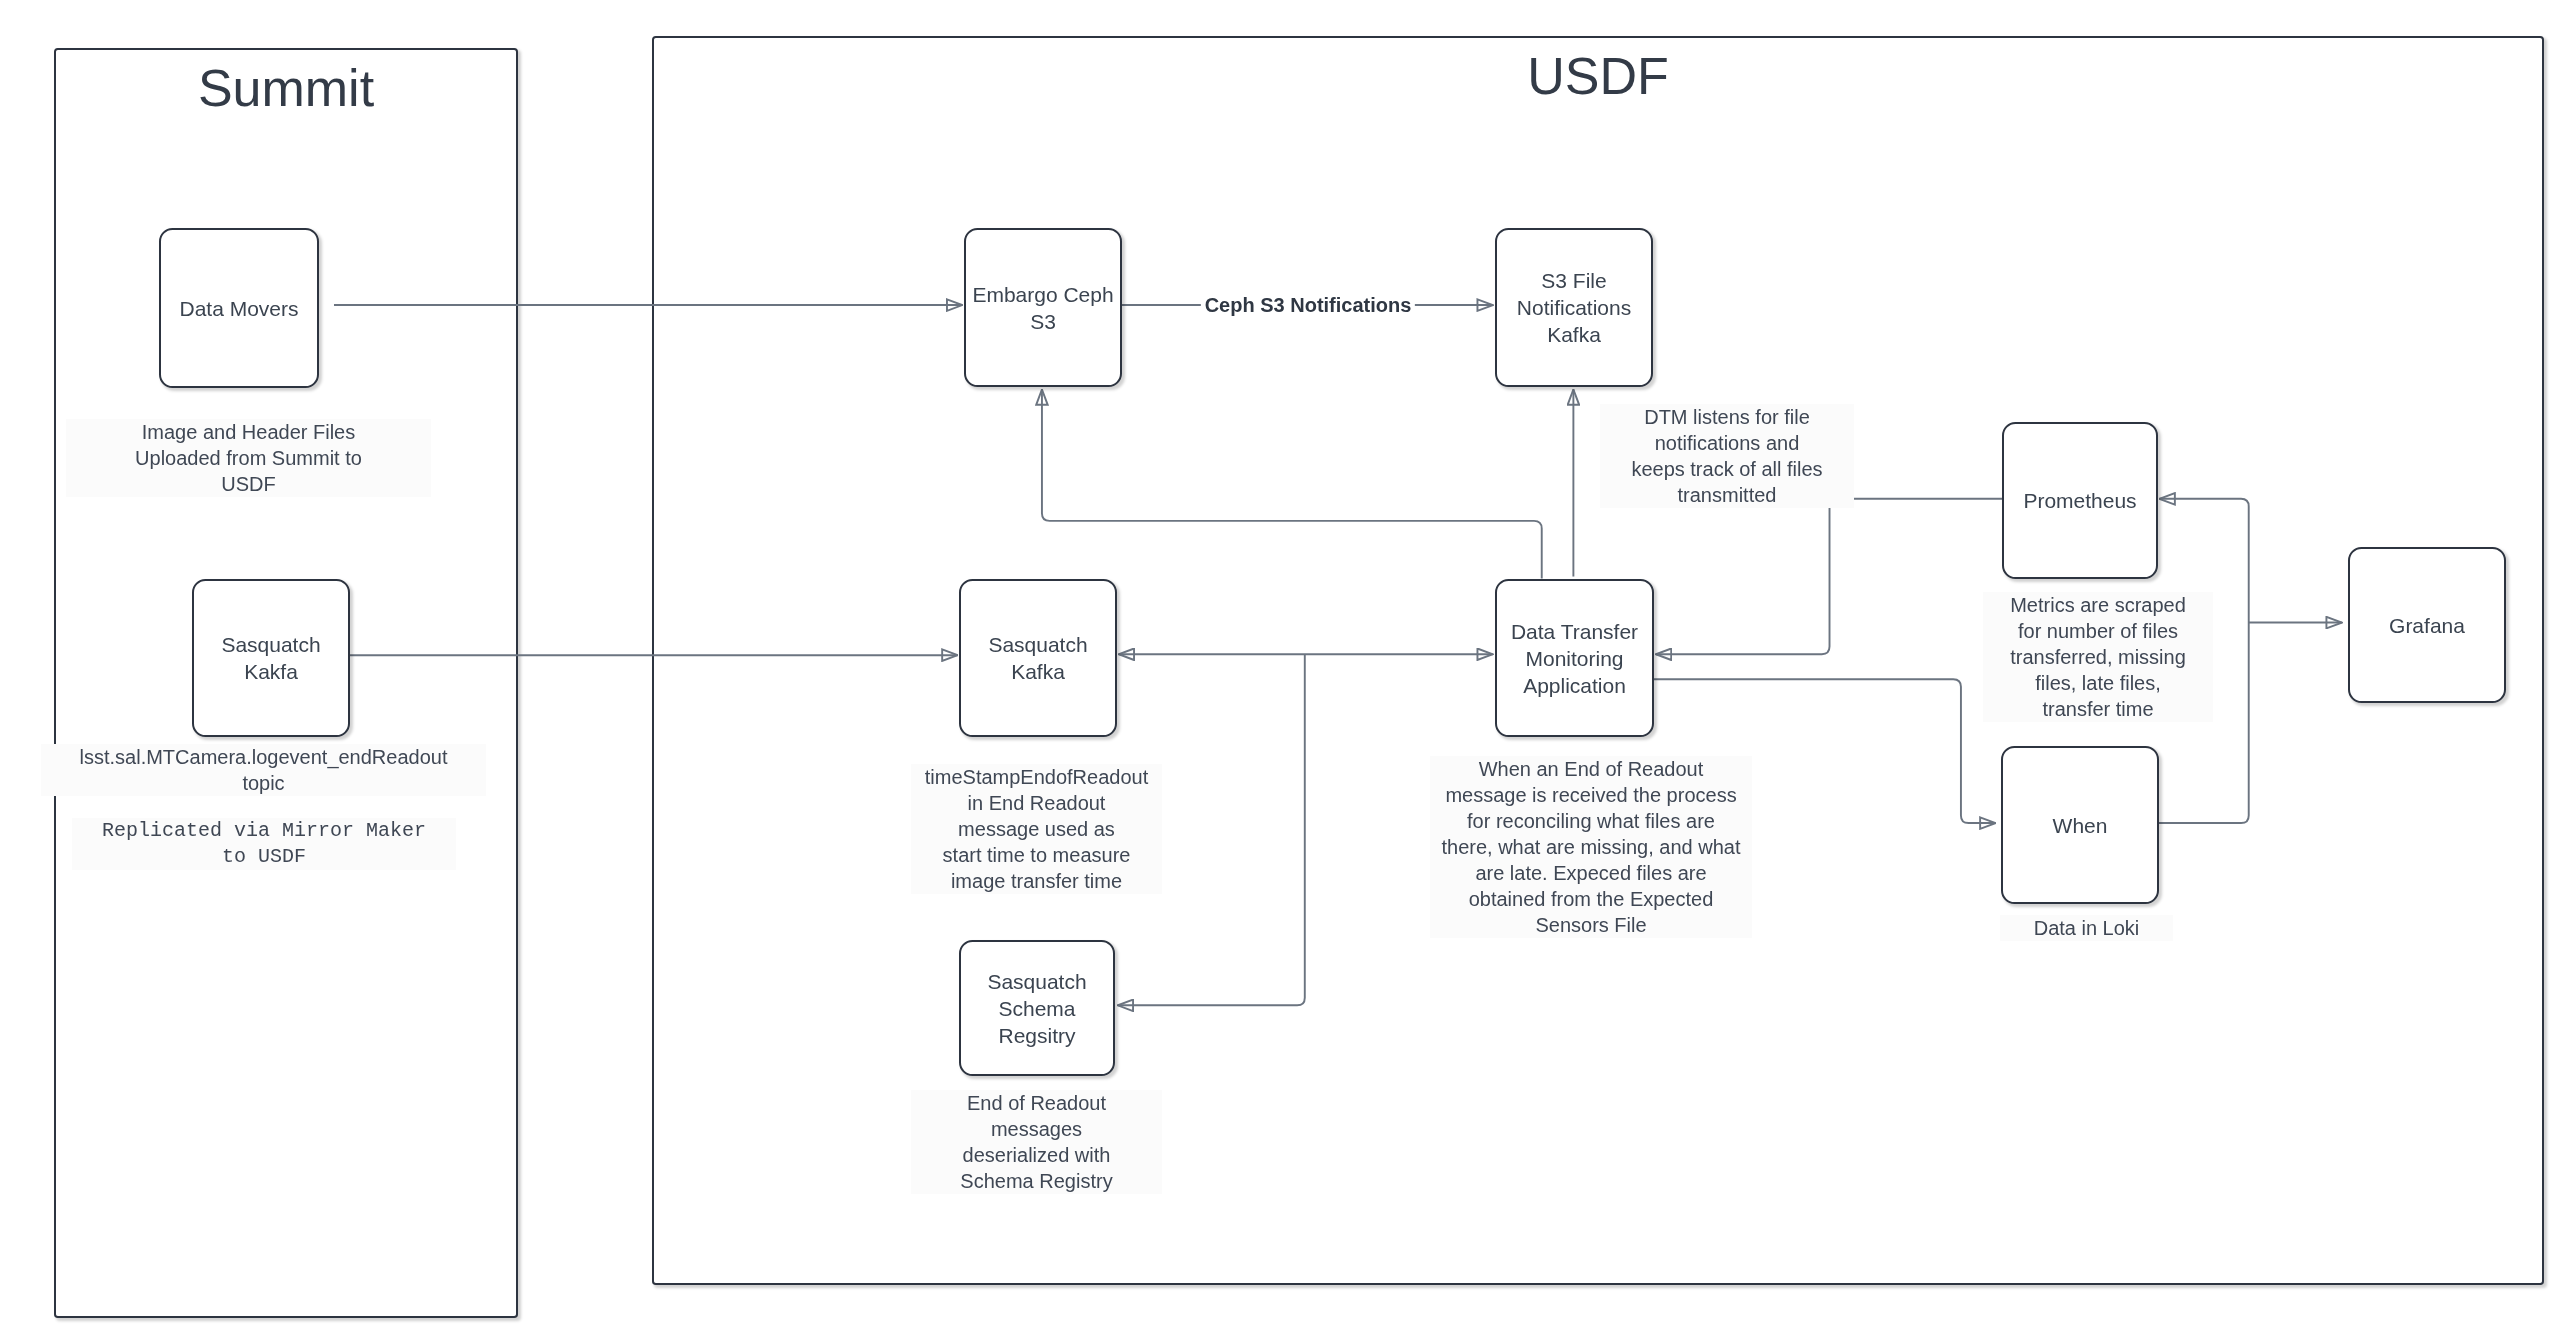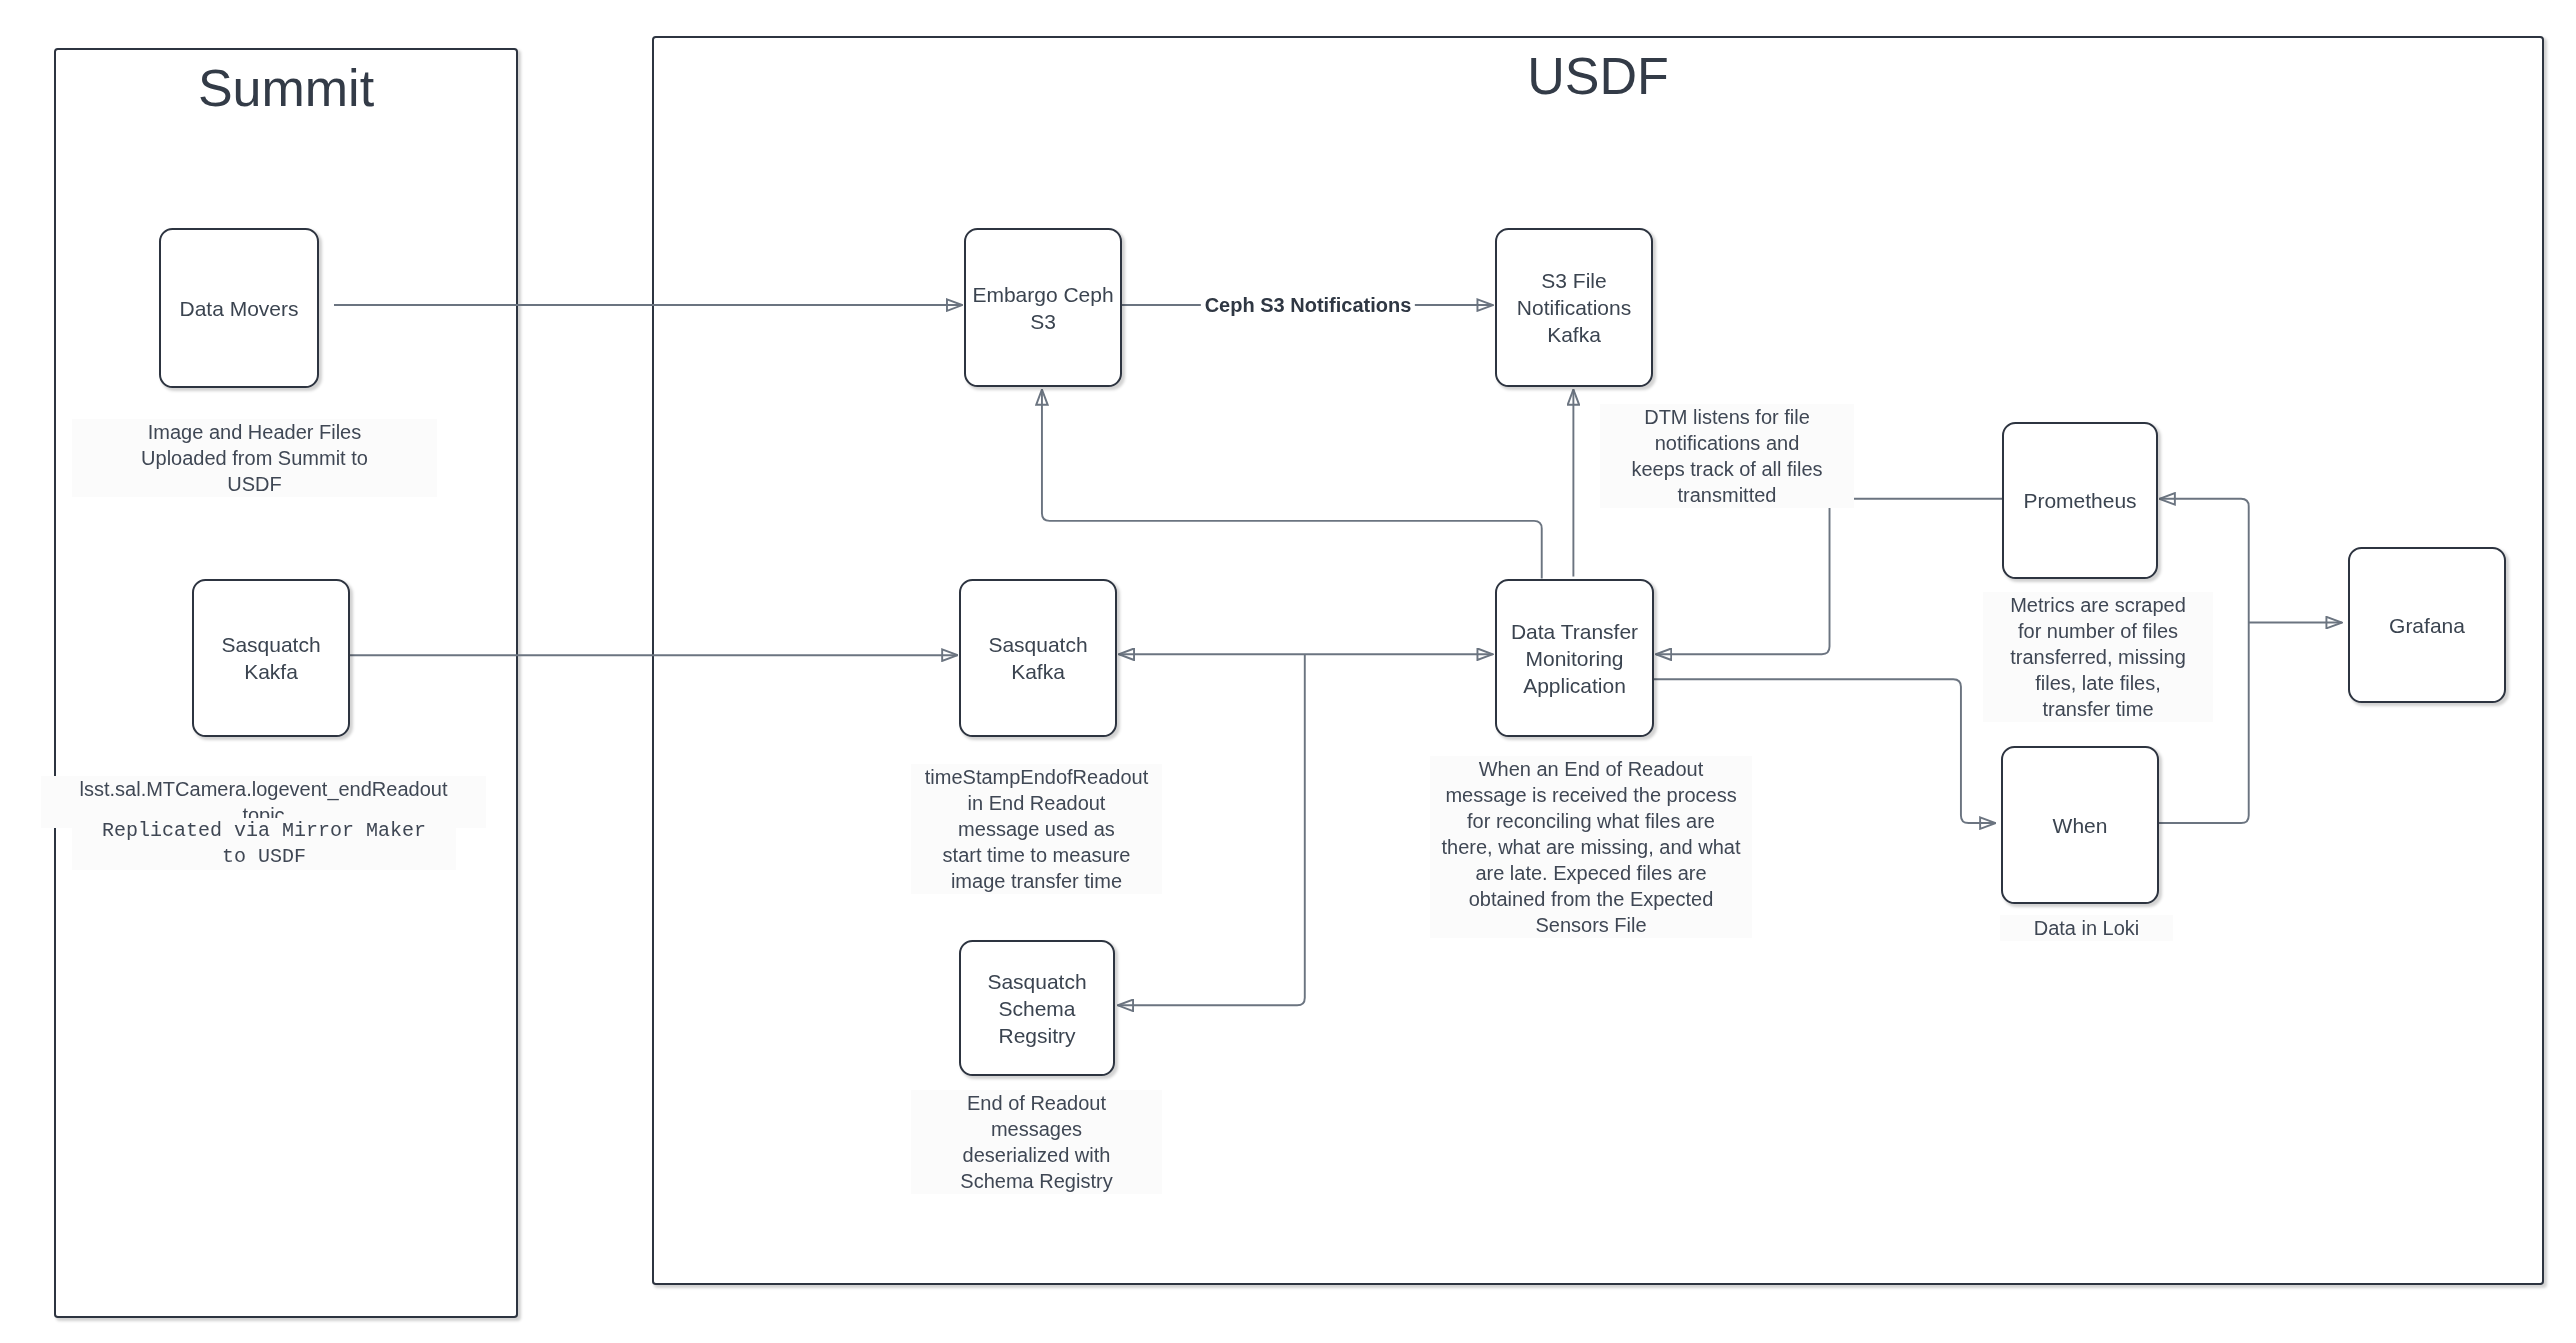--- a/index.html
+++ b/index.html
@@ -122,25 +122,25 @@
 Regsitry</div>
 
   <div class="node" style="left:2002px;top:422px;width:152px;height:153px;">Prometheus</div>
 
   <div class="node" style="left:2348px;top:547px;width:154px;height:152px;">Grafana</div>
 
   <div class="node" style="left:2001px;top:746px;width:154px;height:154px;">When</div>
 
   <div class="edge-label" style="left:1308px;top:305px;">Ceph S3 Notifications</div>
 
-  <div class="note center" style="left:72px;top:419px;width:365px;text-align:center;">Image and Header Files
+  <div class="note center" style="left:66px;top:419px;width:365px;text-align:center;">Image and Header Files
 Uploaded from Summit to
 USDF</div>
 
-  <div class="note center" style="left:41px;top:776px;width:445px;">lsst.sal.MTCamera.logevent_endReadout
+  <div class="note center" style="left:41px;top:744px;width:445px;">lsst.sal.MTCamera.logevent_endReadout
 topic</div>
 
   <div class="note center" style="left:72px;top:818px;width:384px;font-family:Liberation Mono, monospace;">Replicated via Mirror Maker
 to USDF</div>
 
   <div class="note left" style="left:1600px;top:404px;width:254px;">DTM listens for file
 notifications and
 keeps track of all files
 transmitted</div>
 

